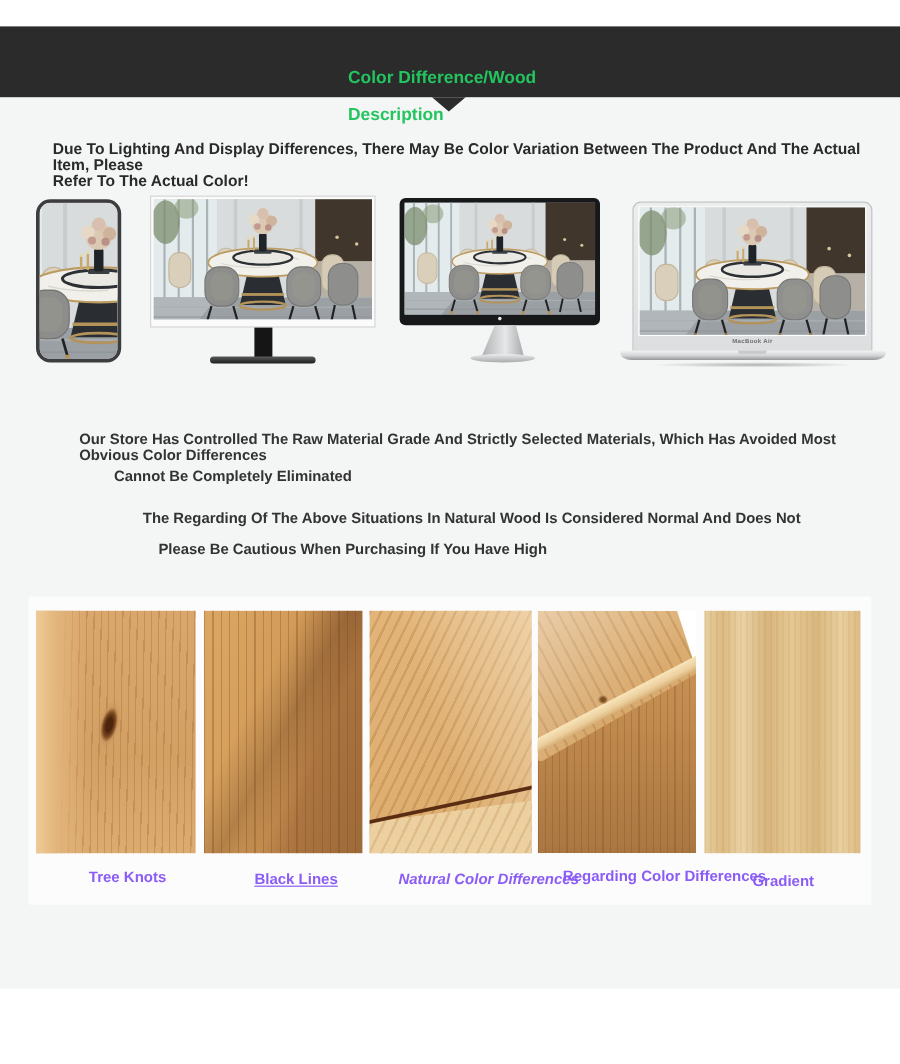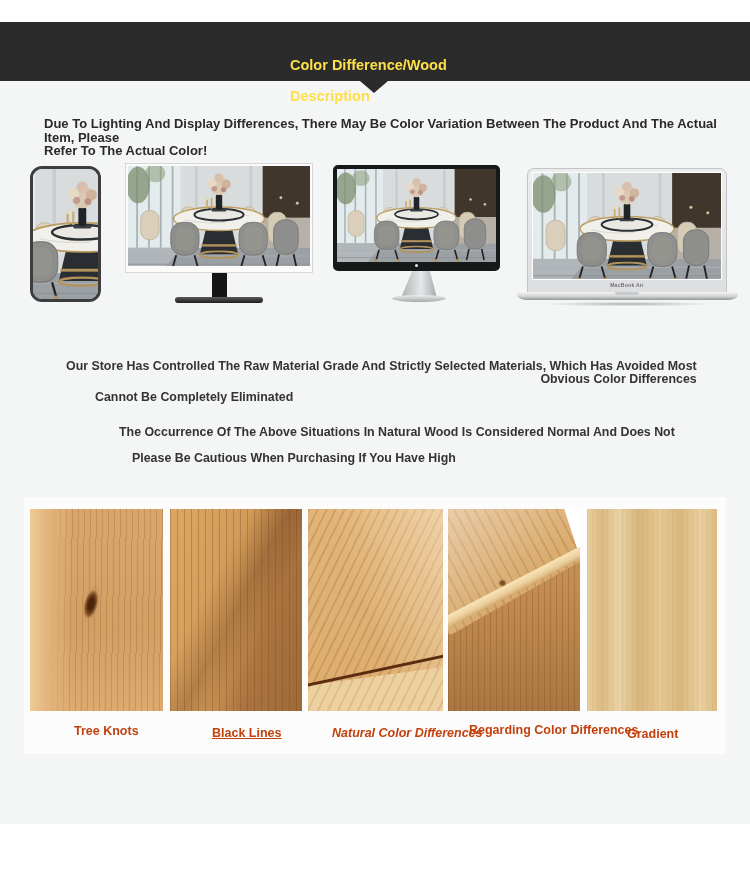--- a/index.html
+++ b/index.html
@@ -4,28 +4,28 @@
 <style>
   html,body{margin:0;padding:0;}
   .page{position:relative;width:750px;height:887px;background:#ffffff;overflow:hidden;
         font-family:"Liberation Sans",sans-serif;color:#2e2e2e;}
   .abs{position:absolute;}
   .grey-area{left:0;top:81px;width:750px;height:743px;background:#f4f5f5;}
   .bottom-white{left:0;top:824px;width:750px;height:63px;background:#ffffff;}
 
   
   .banner{left:0;top:22px;width:750px;height:59px;background:#2b2b2b;}
-  .banner-title{left:290px;top:36px;color:#fde047;font-size:14.5px;line-height:15.5px;
+  .banner-title{left:290px;top:36px;color:#22c55e;font-size:14.5px;line-height:15.5px;
                 font-weight:bold;white-space:pre-line;}
   .banner-tri{left:360px;top:81px;width:0;height:0;border-left:14px solid transparent;
               border-right:14px solid transparent;border-top:12px solid #2b2b2b;}
 
   
   .notice{left:44px;top:117px;font-size:13px;line-height:13.5px;font-weight:bold;color:#2a2a2a;}
-  .para{font-size:12.4px;line-height:13.2px;font-weight:bold;color:#333333;white-space:nowrap;text-align:right;}
+  .para{font-size:12.4px;line-height:13.2px;font-weight:bold;color:#333333;white-space:nowrap;}
   .para-a{left:66px;top:360px;} .para-b{left:95px;top:391px;}
   .para-c{left:119px;top:426px;} .para-d{left:132px;top:452px;}
 
   
   .scene{width:100%;height:100%;display:block;}
   .phone{left:30px;top:166px;width:71px;height:136px;border:3px solid #3d3d40;border-radius:12px;
          overflow:hidden;background:#777;box-sizing:border-box;}
   .m1{left:125px;top:163px;width:188px;height:110px;background:#fbfbfb;border:1px solid #d6d6d6;
       padding:2px 2px 6px;box-sizing:border-box;}
   .m1-neck{left:212px;top:273px;width:15px;height:25px;background:#151515;}
@@ -88,21 +88,21 @@
                   linear-gradient(180deg,#dcae72,#d4a468);}
   .p4-edge{left:-10px;top:112px;width:178px;height:11px;transform:rotate(-27.5deg);
        transform-origin:0 50%;
        background:linear-gradient(180deg,#f8e5ba 0%,#eccf9e 60%,#d6b077 100%);}
   .p4-dot{left:50px;top:70px;width:9px;height:8px;border-radius:50%;
        background:radial-gradient(closest-side,#7d4e24 40%,rgba(154,104,52,.5) 75%,rgba(0,0,0,0) 100%);}
   .sw5{left:587px;width:130px;
        background:
          repeating-linear-gradient(90deg,rgba(170,120,60,.10) 0 1px,rgba(0,0,0,0) 1px 5px),
          linear-gradient(90deg,#e7cfa0 0%,#dcba82 12%,#ead3a7 24%,#d8b57c 40%,#e5c894 56%,#d9b87f 72%,#e9d0a0 88%,#dcba82 100%);}
-  .wood-label{font-size:12.5px;font-weight:bold;color:#c2410c;white-space:nowrap;}
+  .wood-label{font-size:12.5px;font-weight:bold;color:#8b5cf6;white-space:nowrap;}
 </style>
 </head>
 <body>
 
 <svg width="0" height="0" style="position:absolute" aria-hidden="true">
   <defs>
     <g id="scene">
       <rect width="200" height="120" fill="#cdd2d4"></rect>
       <rect x="0" y="0" width="58" height="95" fill="#e4ebed"></rect>
       <line x1="10" y1="0" x2="10" y2="95" stroke="#a9b3b6" stroke-width="2"></line>
@@ -225,21 +225,21 @@
   <div class="abs lap-shadow"></div>
 
   <div class="abs para para-a">
     <div>Our Store Has Controlled The Raw Material Grade And Strictly Selected Materials, Which Has Avoided Most</div>
     <div>Obvious Color Differences</div>
   </div>
   <div class="abs para para-b">
     <div>Cannot Be Completely Eliminated</div>
   </div>
   <div class="abs para para-c">
-    <div>The Occurrence Of The Above Situations In Natural Wood Is Considered Normal And Does Not</div>
+    <div>The Regarding Of The Above Situations In Natural Wood Is Considered Normal And Does Not</div>
   </div>
   <div class="abs para para-d">
     <div>Please Be Cautious When Purchasing If You Have High</div>
   </div>
 
   <div class="abs wood-bg"></div>
 
   <div class="abs swatch sw1">
     <div class="abs knot"></div>
   </div>

